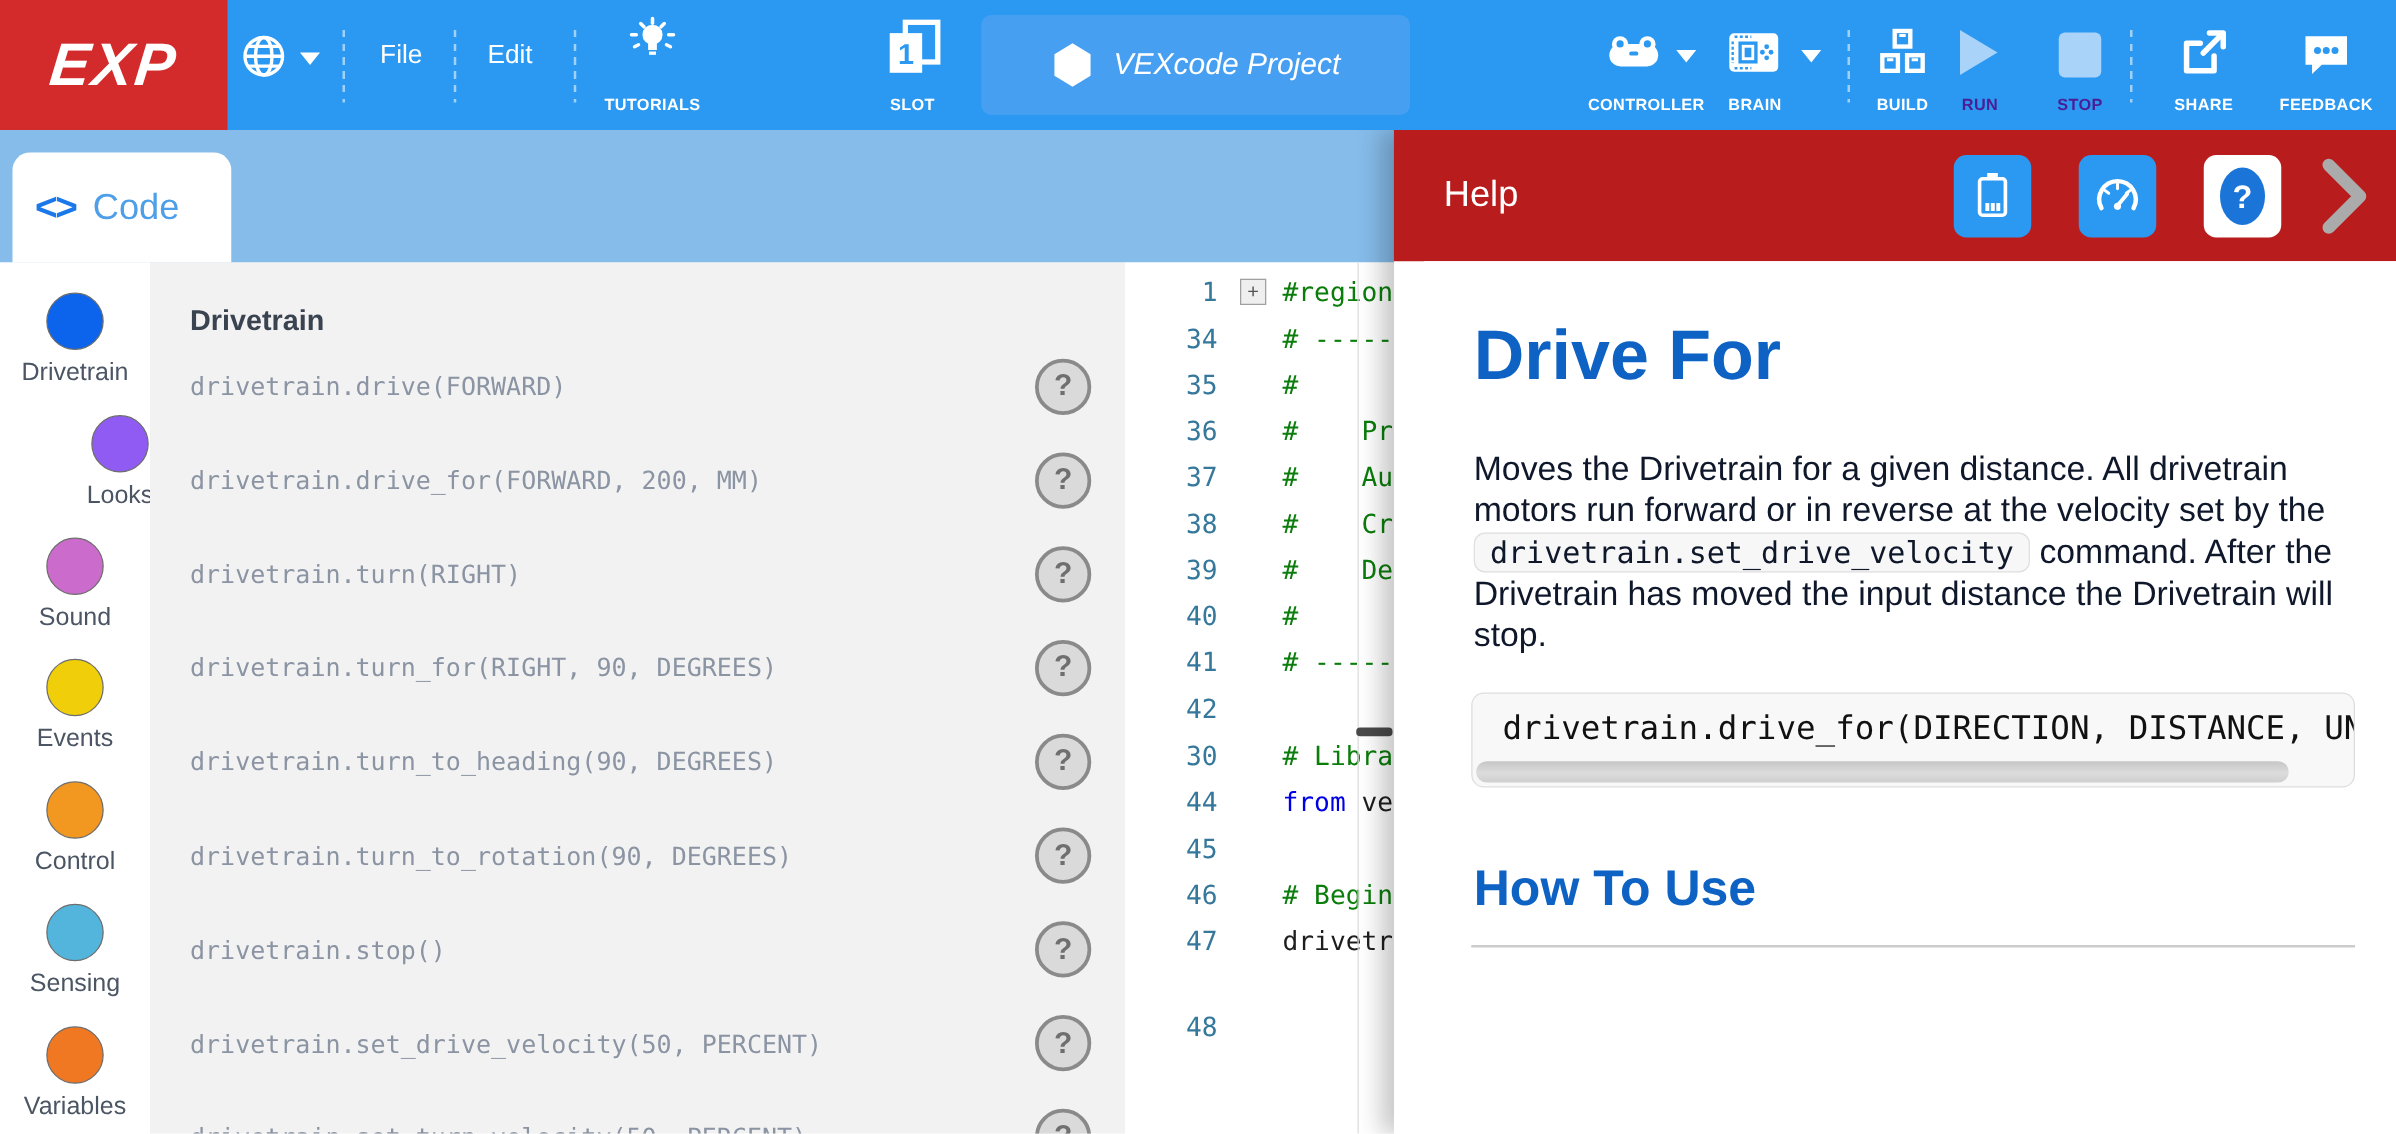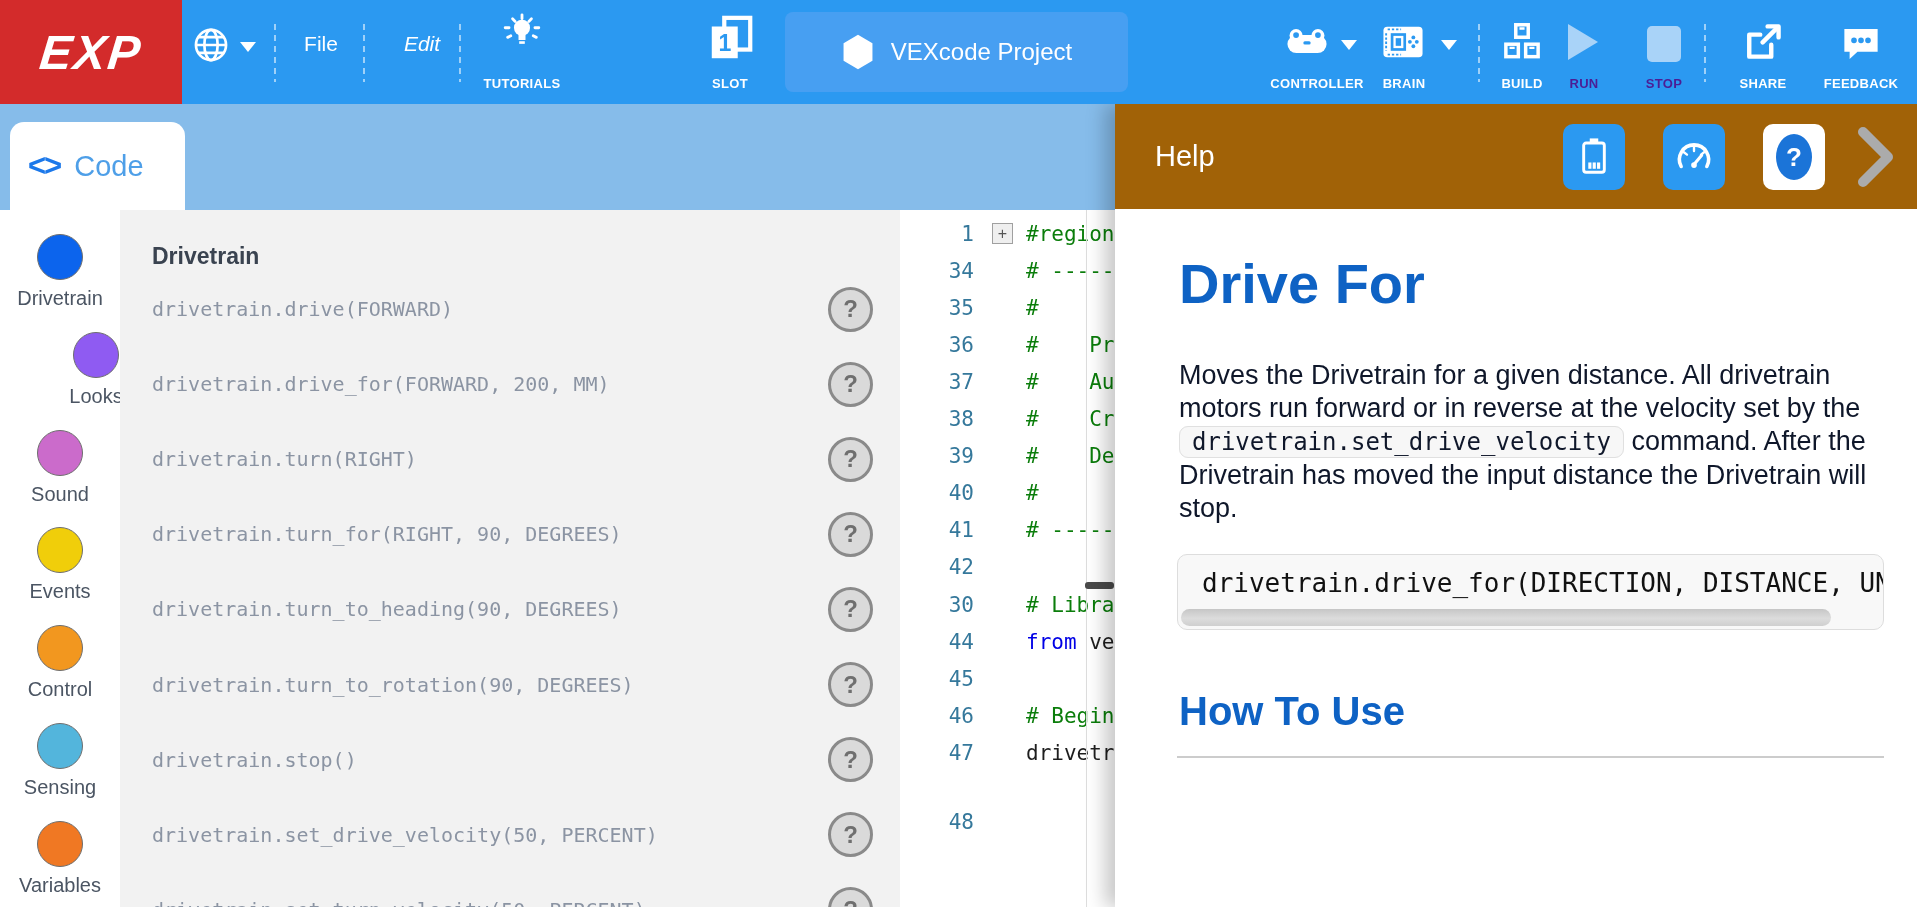--- a/index.html
+++ b/index.html
@@ -15,21 +15,21 @@
   .tb-sep{position:absolute;top:24px;width:2px;height:58px;
           background:repeating-linear-gradient(180deg,rgba(255,255,255,.55) 0 6px,transparent 6px 11px);}
   .tb-menu{position:absolute;top:0;height:88px;display:flex;align-items:center;justify-content:center;
            color:#fff;font-size:21px;cursor:pointer;}
   .tb-label{position:absolute;top:76px;height:20px;color:#fff;font-size:13px;font-weight:bold;
             text-align:center;letter-spacing:.3px;}
   .tb-label.dis{color:#4c1d95;}
   .caret{width:0;height:0;border-left:8px solid transparent;border-right:8px solid transparent;
          border-top:10px solid #fff;}
   .proj-btn{position:absolute;left:785px;top:12px;width:343px;height:80px;background:#479FF2;border-radius:8px;
-            display:flex;align-items:center;justify-content:center;gap:16px;cursor:pointer;}
+            display:flex;align-items:center;justify-content:center;gap:16px;cursor:pointer;font-style:italic;}
   .proj-btn span{color:#fff;font-size:24px;}
   .run-tri{width:0;height:0;border-top:18px solid transparent;border-bottom:18px solid transparent;
            border-left:30px solid #A9D3F8;}
   .stop-sq{width:34px;height:36px;background:#A9D3F8;border-radius:5px;}
 
   
   .band{position:absolute;left:0;top:104px;width:1115px;height:106px;background:#86BCEA;z-index:1;}
   .code-tab{position:absolute;left:10px;top:122px;width:175px;height:88px;background:#fff;
             border-radius:14px 14px 0 0;z-index:2;display:flex;align-items:center;padding-left:18px;box-sizing:border-box;}
   .code-tab .angle{color:#1B78EA;font-size:31px;font-weight:bold;letter-spacing:-2px;}
@@ -60,21 +60,21 @@
            box-sizing:border-box;display:flex;align-items:center;justify-content:center;
            font-size:16px;color:#555;font-family:"Liberation Sans",sans-serif;cursor:pointer;}
   .ed-code{position:absolute;left:126px;white-space:pre;font-size:21px;}
   .tok-c{color:#0B7D0B;} .tok-k{color:#0000E6;} .tok-t{color:#1E1E1E;}
   .ed-vline{position:absolute;left:186px;top:0;width:1px;height:697px;background:#DDDDDD;}
   .ed-thumb{position:absolute;left:185px;top:372px;width:29px;height:7px;background:#4A4A4A;border-radius:3px;}
 
   
   .help-panel{position:absolute;left:1115px;top:104px;width:802px;height:803px;z-index:20;
               box-shadow:-10px 0 18px rgba(0,0,0,.22);}
-  .help-header{position:absolute;left:0;top:0;width:802px;height:105px;background:#a16207;}
+  .help-header{position:absolute;left:0;top:0;width:802px;height:105px;background:#b91c1c;}
   .help-header .title{position:absolute;left:40px;top:0;height:105px;display:flex;align-items:center;
                       color:#fff;font-size:29px;}
   .hh-btn{position:absolute;top:20px;width:62px;height:66px;border-radius:10px;background:#2B99F1;
           display:flex;align-items:center;justify-content:center;cursor:pointer;}
   .hh-btn.active{background:#fff;}
   .hh-oval{width:36px;height:46px;background:#1B74D8;border-radius:50%;
            display:flex;align-items:center;justify-content:center;color:#fff;font-size:26px;font-weight:bold;}
   .help-body{position:absolute;left:0;top:105px;width:802px;height:698px;background:#fff;overflow:hidden;margin-left:24px;}
   .art-title{position:absolute;left:40px;top:42px;font-size:56px;font-weight:bold;color:#0E62C4;}
   .art-p{position:absolute;left:40px;width:728px;font-size:27px;line-height:33px;color:#0f172a;}
@@ -108,21 +108,21 @@
             <ellipse cx="12" cy="12" rx="4.2" ry="9.5"></ellipse>
           <path d="M2.5 12 h19 M4 7 h16 M4 17 h16"></path>
         </svg>
       </span>
     </div>
     <div class="abs caret" style="left:240px;top:42px;"></div>
 
     <div class="tb-sep" style="left:274px;"></div>
     <div class="tb-menu" style="left:290px;width:62px;">File</div>
     <div class="tb-sep" style="left:363px;"></div>
-    <div class="tb-menu" style="left:390px;width:64px;font-style:italic;">Edit</div>
+    <div class="tb-menu" style="left:376px;width:64px;">Edit</div>
     <div class="tb-sep" style="left:459px;"></div>
 
     <div class="abs" style="left:476px;top:0;width:92px;height:104px;cursor:pointer;">
       <span class="abs" style="left:25px;top:12px;">
         <svg width="42" height="42" viewBox="0 0 24 24">
           <g stroke="#fff" stroke-width="1.6" stroke-linecap="round">
             <path d="M12 1.6 v2.2"></path>
               <path d="M4.6 9 h-2.2"></path>
               <path d="M21.6 9 h-2.2"></path>
             <path d="M6.6 3.9 l1.5 1.5"></path>

